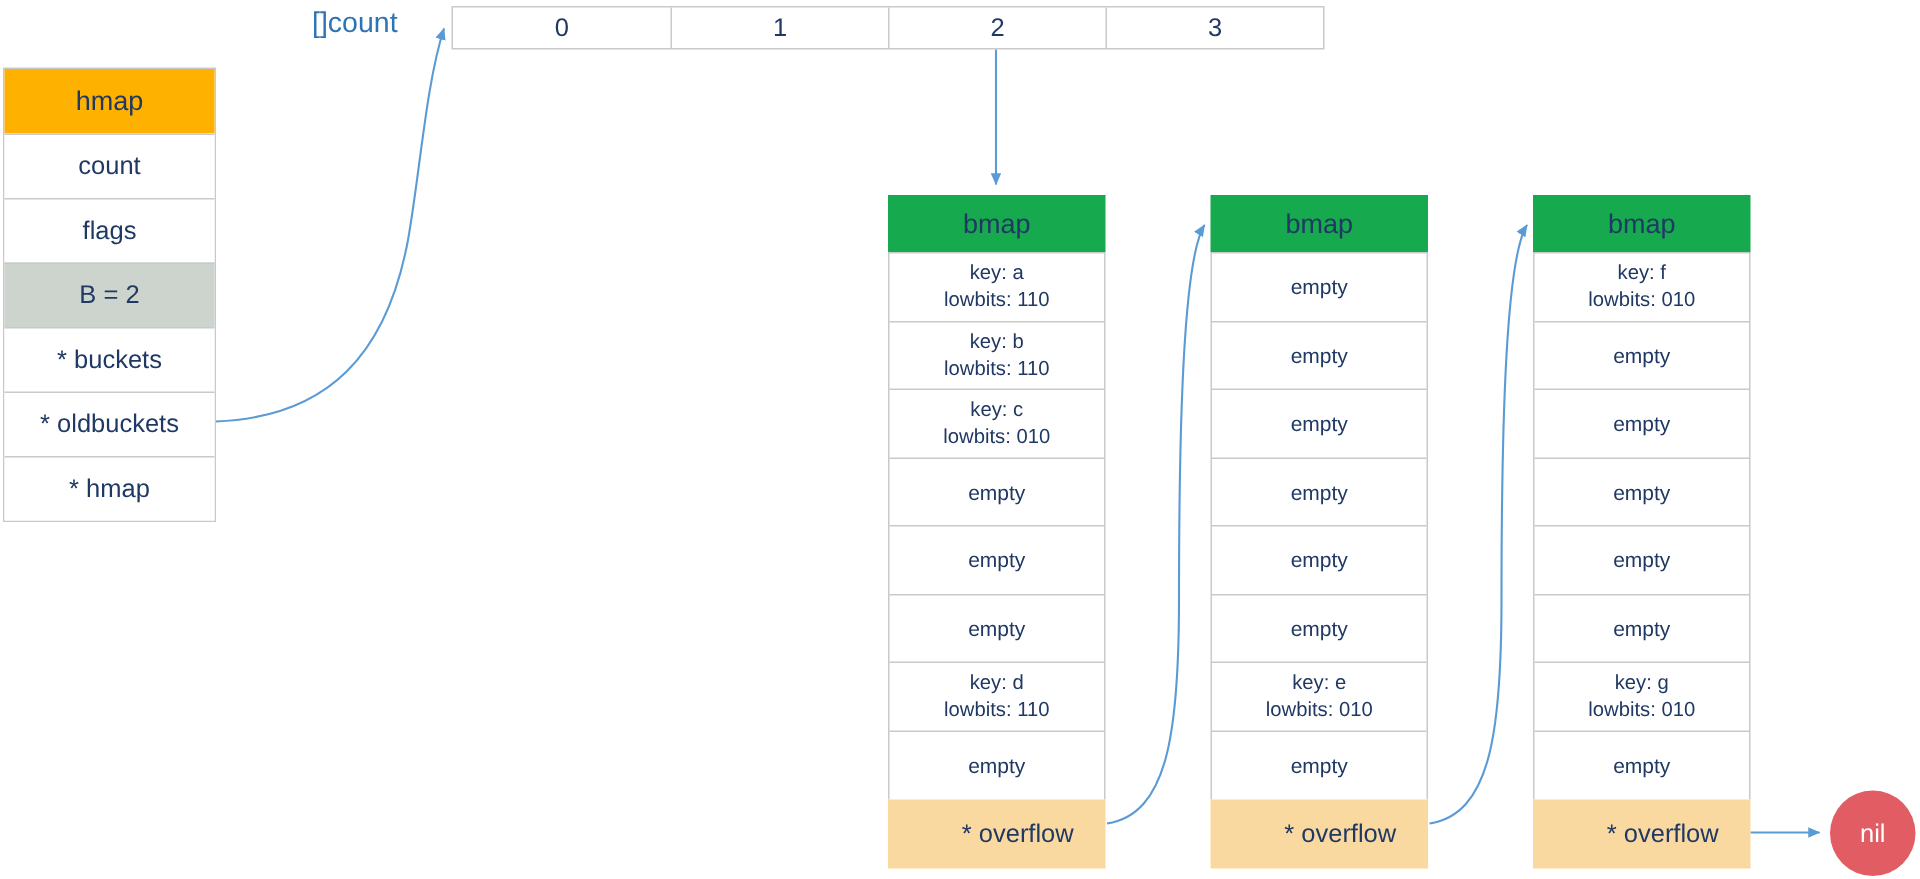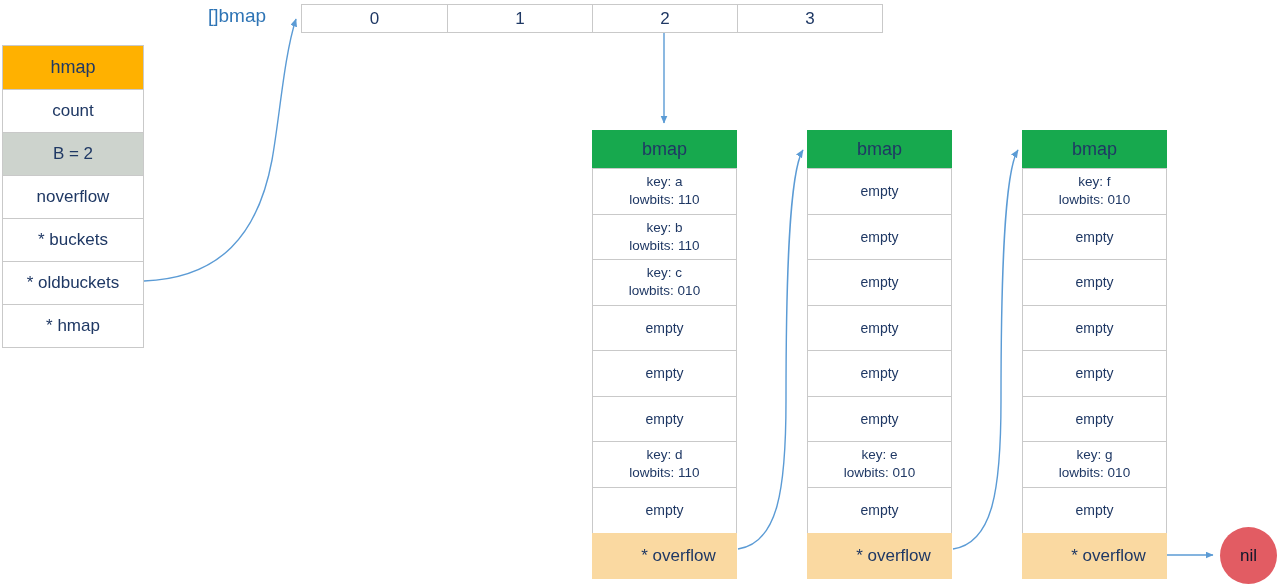--- a/index.html
+++ b/index.html
@@ -57,21 +57,21 @@
   .slot-line{font-size:13.5px;}
   .slot-line.empty{font-size:14px;}
   .bucket-overflow{
     height:46px;display:flex;align-items:center;justify-content:center;
     background:var(--c-overflow);font-size:17px;padding-left:28px;
   }
 
   
   .nil{
     position:absolute;left:1220px;top:527px;width:57px;height:57px;border-radius:50%;
-    background:var(--c-nil);color:#0f172a;font-size:17px;
+    background:var(--c-nil);color:#ffffff;font-size:17px;
     display:flex;align-items:center;justify-content:center;
   }
 </style>
 </head>
 <body>
 
 <div class="stage">
 
   <svg class="arrows" viewBox="0 0 1280 586">
     <defs>
@@ -83,29 +83,29 @@
     <path class="arrow" d="M 664 31 L 664 123" marker-end="url(#ah)"></path>
     <path class="arrow" d="M 738 549 C 778 543, 786 490, 786 400 C 786 280, 789 172, 803 150" marker-end="url(#ah)"></path>
     <path class="arrow" d="M 953 549 C 993 543, 1001 490, 1001 400 C 1001 280, 1004 172, 1018 150" marker-end="url(#ah)"></path>
     <path class="arrow" d="M 1167 555 L 1213 555" marker-end="url(#ah)"></path>
   </svg>
 
   <div class="hmap-table">
     <div class="hmap-header">hmap</div>
     <div id="hmap-fields">
         <div class="hmap-row">count</div>
+        <div class="hmap-row">flags</div>
         <div class="hmap-row highlight">B = 2</div>
-        <div class="hmap-row">noverflow</div>
         <div class="hmap-row">* buckets</div>
         <div class="hmap-row">* oldbuckets</div>
         <div class="hmap-row">* hmap</div>
       </div>
   </div>
 
-  <div class="array-label">[]bmap</div>
+  <div class="array-label">[]count</div>
 
   <div class="bucket-array" id="bucket-array">
       <div class="array-cell">0</div>
       <div class="array-cell">1</div>
       <div class="array-cell">2</div>
       <div class="array-cell">3</div>
     </div>
 
   <div id="buckets">
       <div class="bucket-col" style="left: 592px;">

